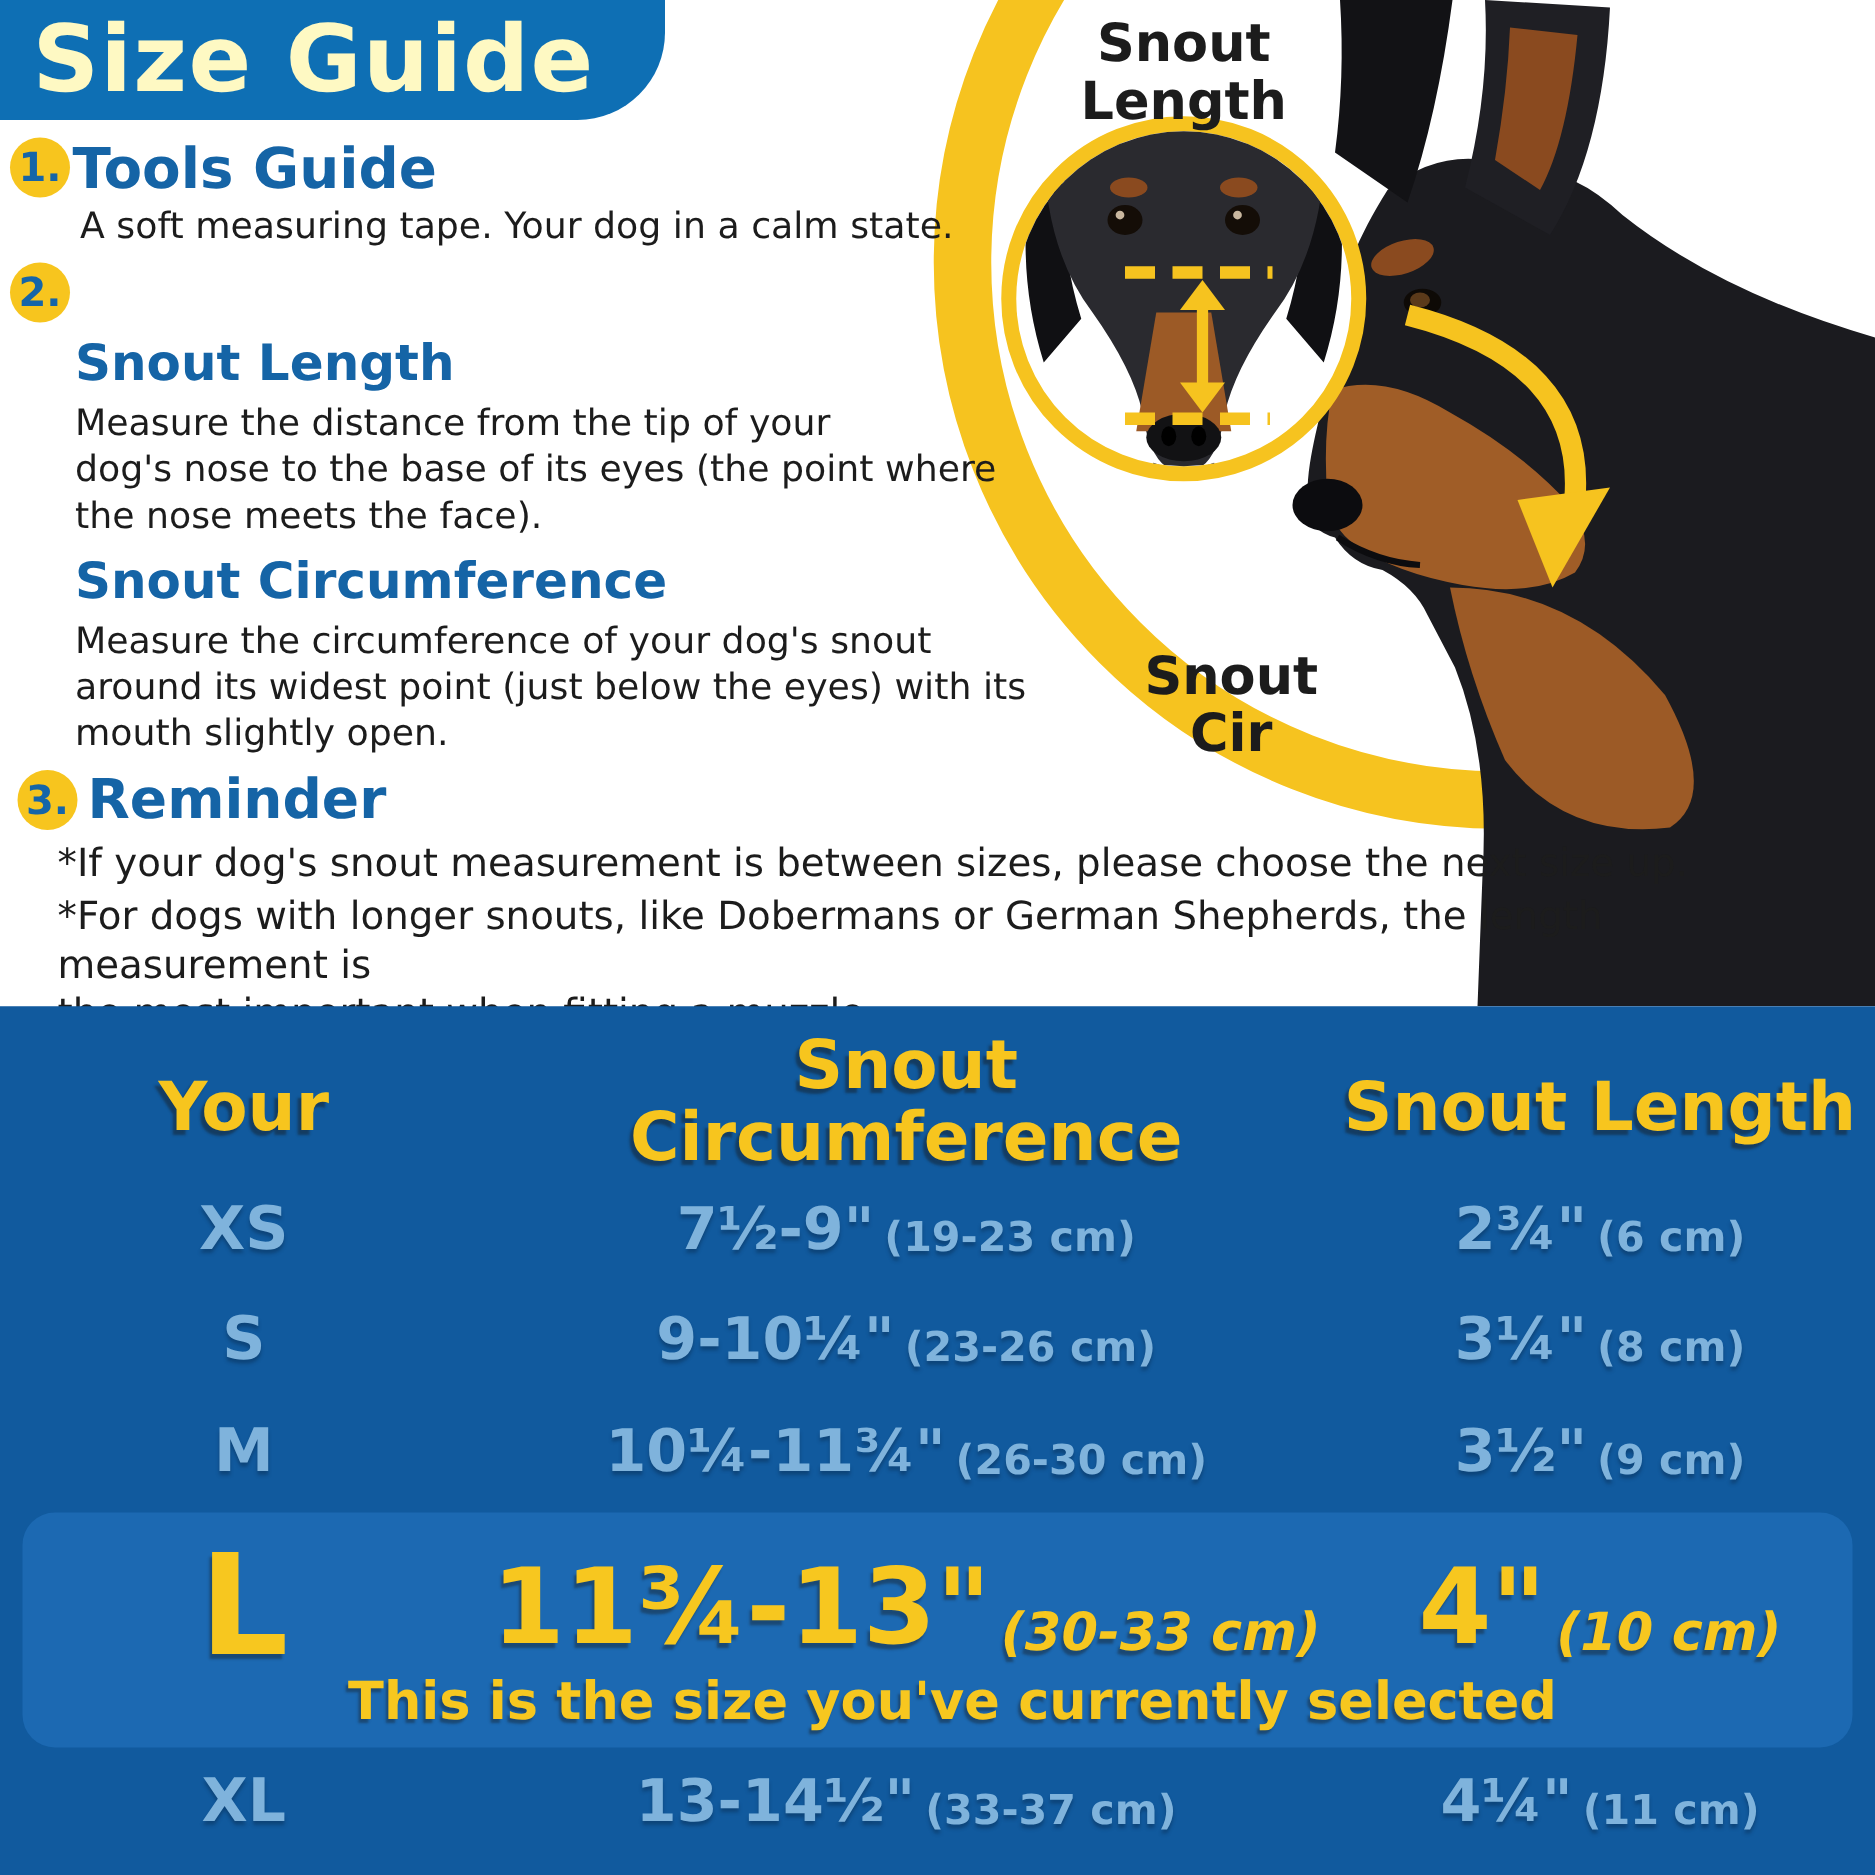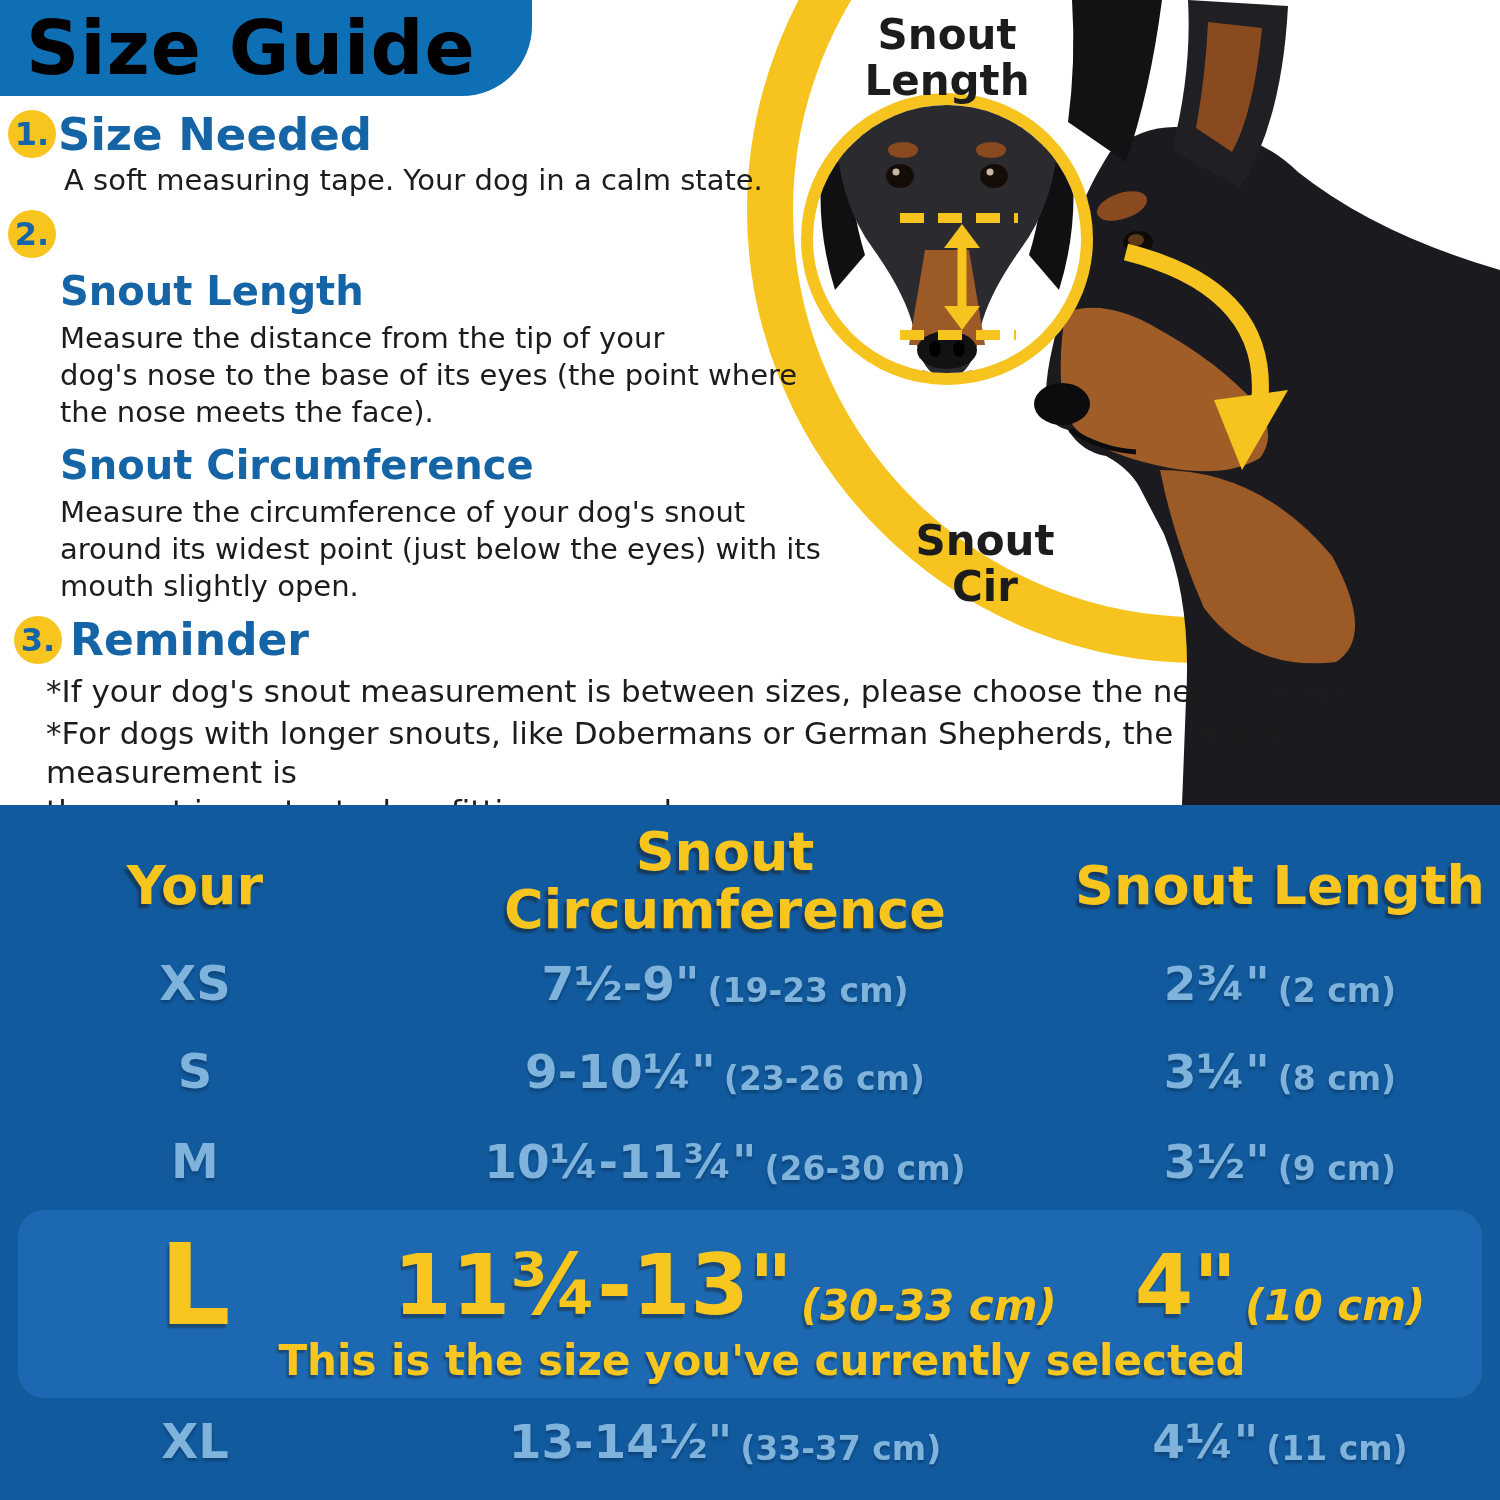--- a/index.html
+++ b/index.html
@@ -9,21 +9,21 @@
     font-family:"DejaVu Sans","Liberation Sans",sans-serif;
   }
   .abs{position:absolute;}
   
   .banner{
     left:0;top:0;width:532px;height:96px;
     background:#0E6FB4;border-bottom-right-radius:70px;
     display:flex;align-items:center;
   }
   .banner-title{
-    padding-left:26px;font-size:74px;font-weight:800;color:#000000;
+    padding-left:26px;font-size:74px;font-weight:800;color:#fef9c3;
     letter-spacing:1px;white-space:nowrap;
   }
   
   .numcircle{
     width:48px;height:48px;border-radius:50%;background:#F7C51E;
     display:flex;align-items:center;justify-content:center;
     font-size:32px;font-weight:800;color:#1565A8;
   }
   .h-blue{margin:0;color:#1564A6;font-weight:800;white-space:nowrap;}
   .body-text{
@@ -146,21 +146,21 @@
   </svg>
 
   <div class="abs dog-label" style="left:822px;top:12px;width:250px">Snout
 Length</div>
   <div class="abs dog-label" style="left:865px;top:518px;width:240px">Snout
 Cir</div>
 
   <div class="abs numcircle" style="left:8px;top:110px">
     <span>1.</span>
   </div>
-  <h2 class="abs h-blue" style="left:58px;top:108px;font-size:45px">Size Needed</h2>
+  <h2 class="abs h-blue" style="left:58px;top:108px;font-size:45px">Tools Guide</h2>
   <p class="abs body-text" style="left:64px;top:162px">A soft measuring tape. Your dog in a calm state.</p>
 
   <div class="abs numcircle" style="left:8px;top:210px">
     <span>2.</span>
   </div>
 
   <h3 class="abs h-blue" style="left:60px;top:268px;font-size:40px">Snout Length</h3>
   <p class="abs body-text" style="left:60px;top:320px">Measure the distance from the tip of your
 dog's nose to the base of its eyes (the point where
 the nose meets the face).</p>
@@ -186,21 +186,21 @@
     <div class="th" style="left:1060px;top:52px;width:440px">Snout Length</div>
 
     <div class="t-row" style="top:142px">
       <div class="cell size-cell">XS</div>
       <div class="cell">
         <span class="v">7½-9"</span>
           <span class="cm">(19-23 cm)</span>
       </div>
       <div class="cell">
         <span class="v">2¾"</span>
-          <span class="cm">(2 cm)</span>
+          <span class="cm">(6 cm)</span>
       </div>
     </div>
 
     <div class="t-row" style="top:230px">
       <div class="cell size-cell">S</div>
       <div class="cell">
         <span class="v">9-10¼"</span>
           <span class="cm">(23-26 cm)</span>
       </div>
       <div class="cell">

